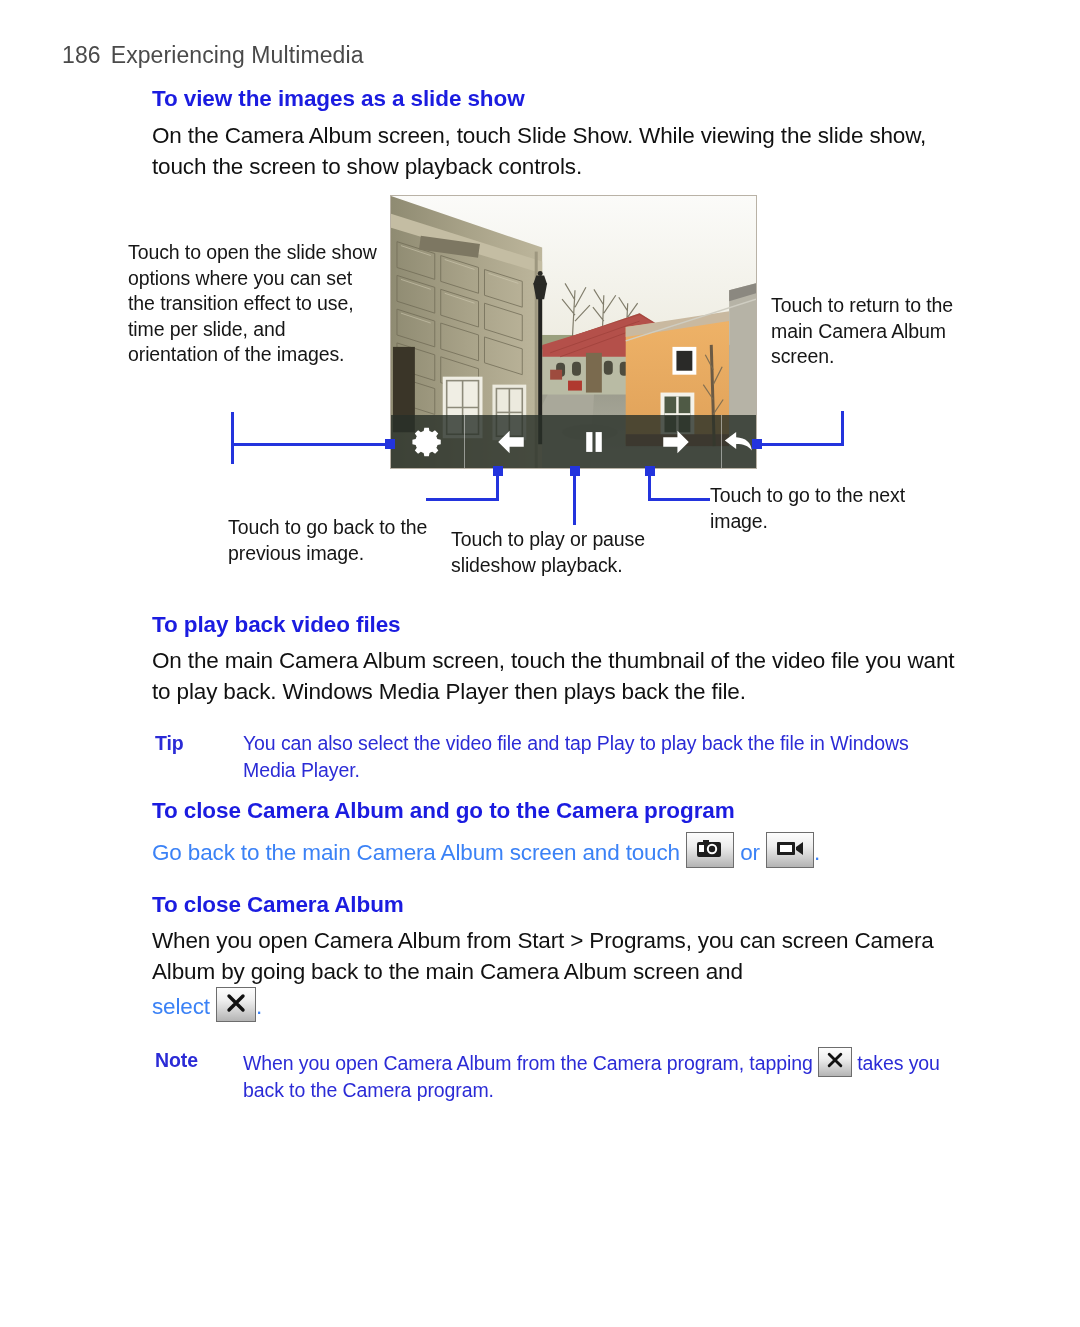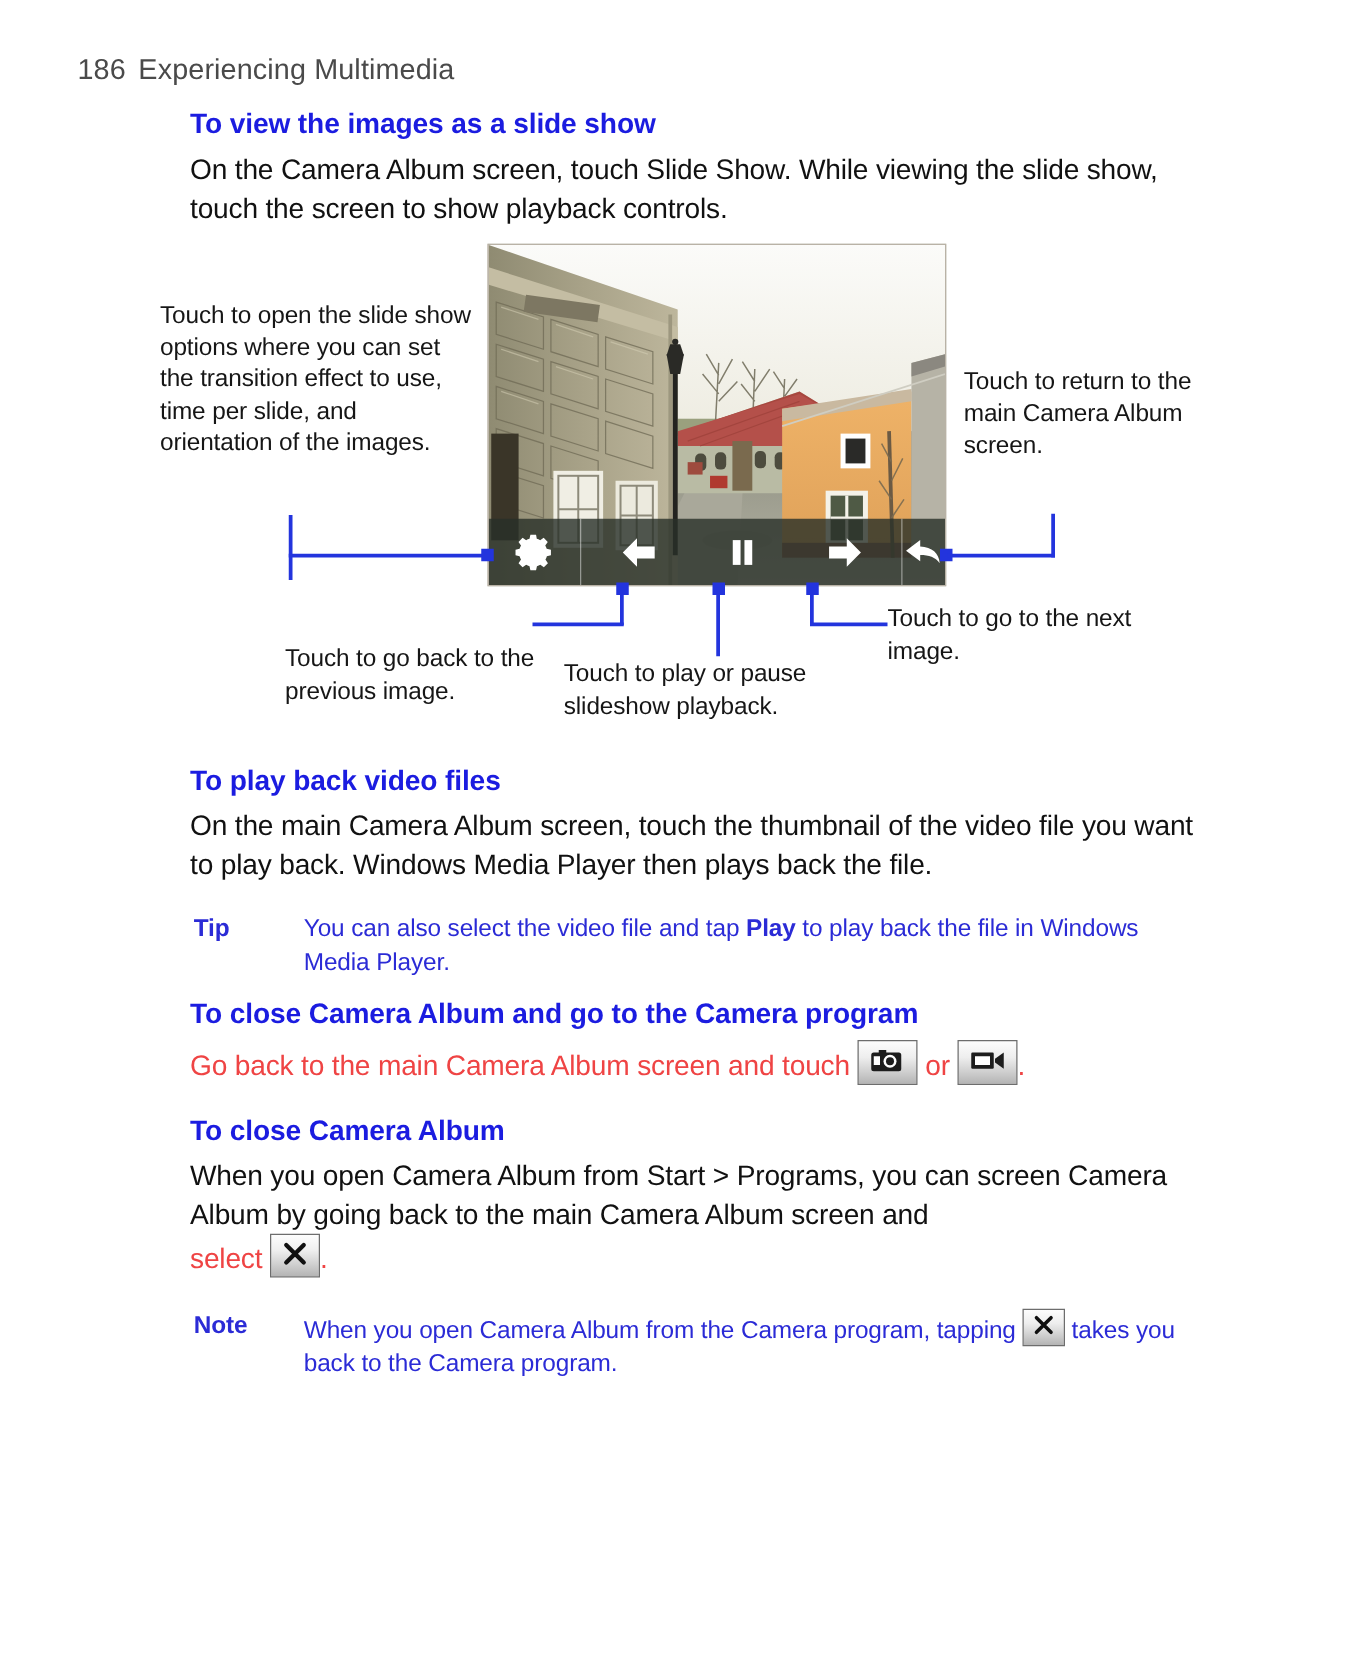--- a/index.html
+++ b/index.html
@@ -61,21 +61,21 @@
     color: #2b2bd6;
     font-size: 19.5px;
     line-height: 27px;
     letter-spacing: -.1px;
   }
   .notebox .nb-label {
     font-weight: bold;
     width: 88px;
     flex: none;
   }
-  .notebox .nb-body b { font-weight: bold; }
+  .notebox .nb-body b { font-weight: normal; }
 
   
   .shot {
     position: absolute;
     left: 390px;
     top: 195px;
     width: 367px;
     height: 274px;
     border: 1px solid #b9b2a6;
     box-sizing: border-box;
@@ -135,21 +135,21 @@
   .btnicon svg { display: block; margin: auto; }
   .bi-cam  { width: 48px; height: 36px; padding-top: 4px; }
   .bi-vid  { width: 48px; height: 36px; padding-top: 4px; }
   .bi-x    { width: 40px; height: 35px; padding-top: 3px; }
   .bi-x-sm { width: 34px; height: 30px; padding-top: 2px; vertical-align: -7px; }
 
   .inline-row {
     position: absolute;
     font-size: 22.5px;
     line-height: 31px;
-    color: #ef4444;
+    color: #3b82f6;
     letter-spacing: -.15px;
     white-space: nowrap;
   }
 </style>
 </head>
 <body>
 
 <div class="page-header">
   <span class="pg-num">186</span><span>Experiencing Multimedia</span>
 </div>

